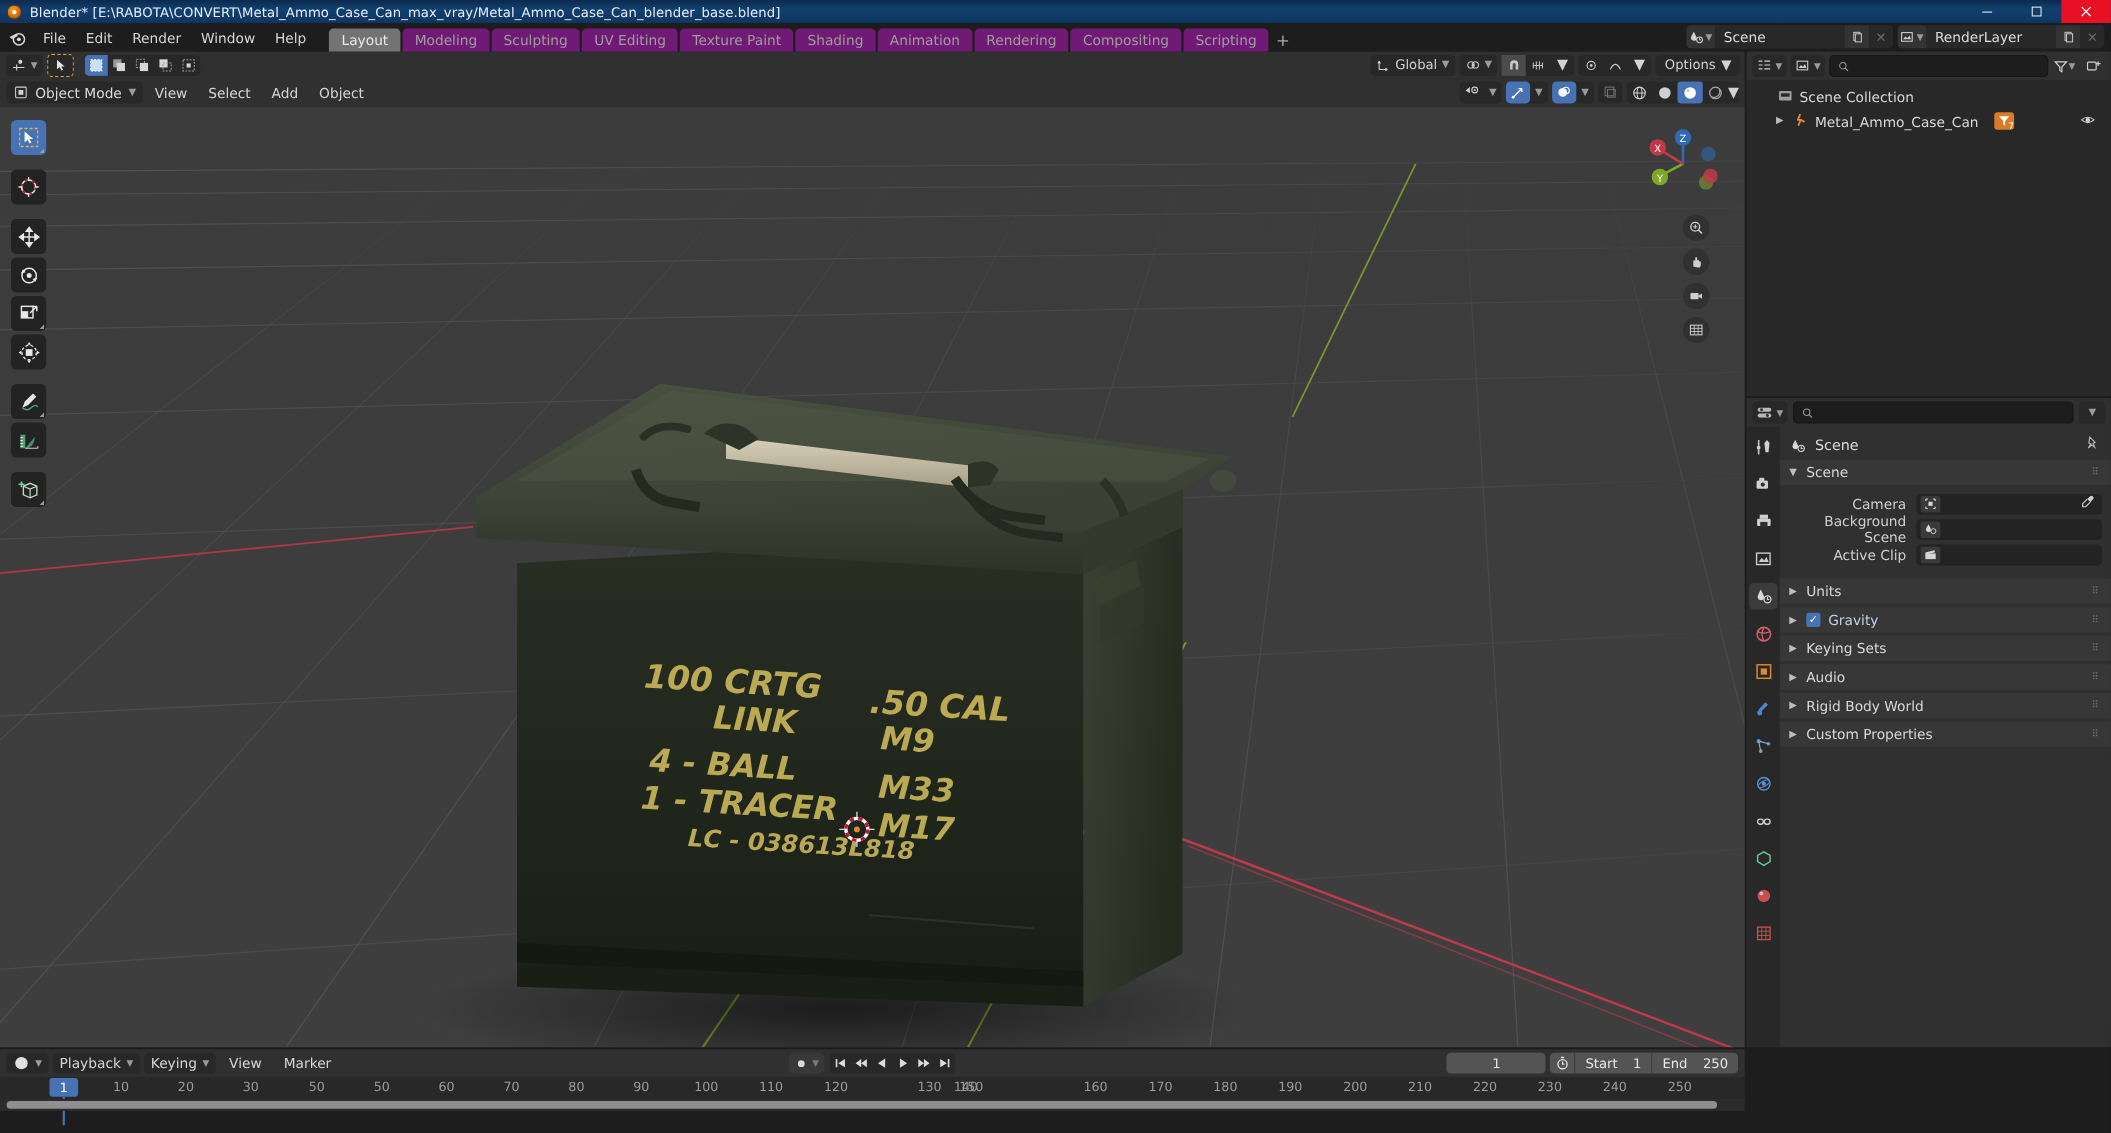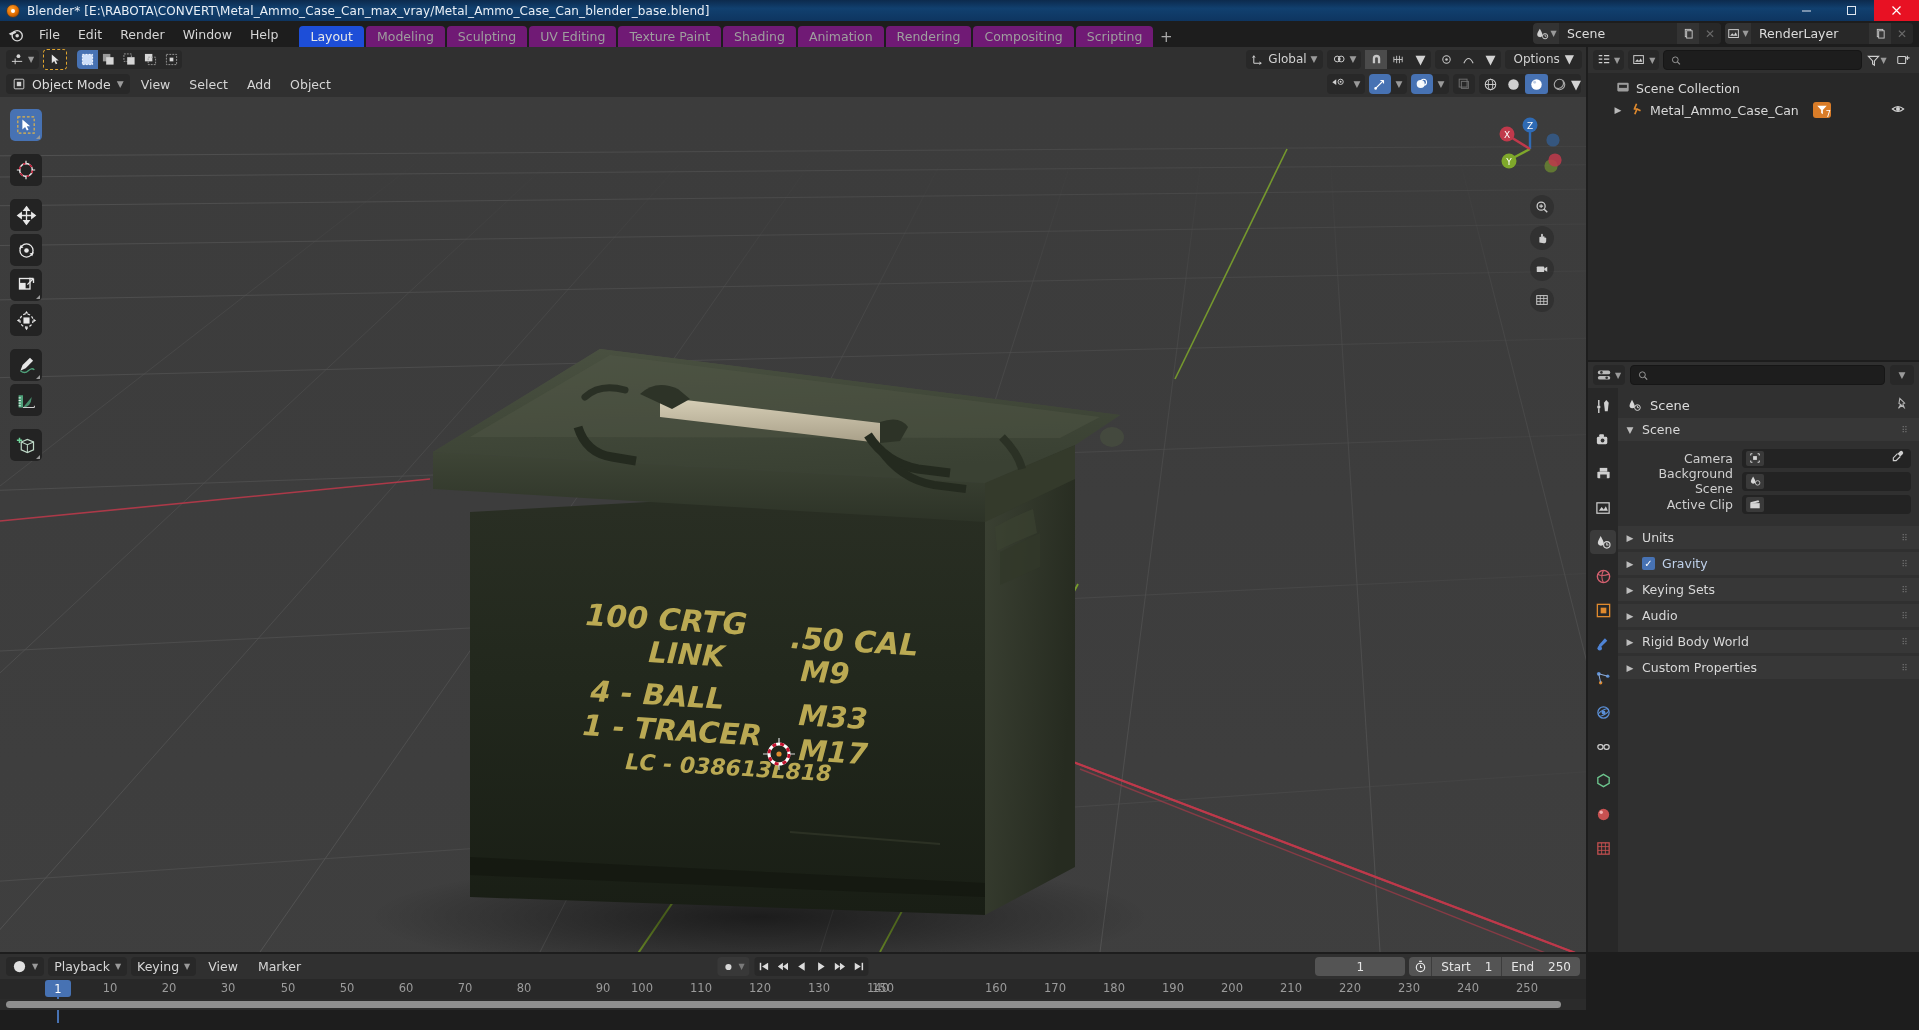--- a/index.html
+++ b/index.html
@@ -40,21 +40,21 @@
   .menu-item{
     height:20px; padding:0 9px; display:flex;align-items:center;
     font-size:12.5px; color:#d6d6d6; border-radius:3px; white-space:nowrap;
   }
   .ws-tabs{ display:flex; align-items:flex-end; height:26px; margin-left:12px; }
   .ws-tab{
     height:21px; padding:0 11px; display:flex;align-items:center;
     font-size:12.5px; color:#9e9e9e; background:#701a75;
     border-radius:4px 4px 0 0; margin-right:2px; white-space:nowrap;
   }
-  .ws-tab.active{ background:#1d4ed8; color:#e8e8e8; }
+  .ws-tab.active{ background:#737373; color:#e8e8e8; }
   .ws-plus{ width:22px;height:21px;display:flex;align-items:center;justify-content:center;
     font-size:15px;color:#aaa;}
   .topbar-right{ position:absolute; right:6px; top:2px; display:flex; align-items:center; gap:4px;}
   .id-block{ display:flex; align-items:center; height:21px;
     background:#282828; border-radius:4px; overflow:hidden; }
   .id-icon{ width:26px;height:21px;display:flex;align-items:center;justify-content:center;
     background:#333;border-radius:4px 0 0 4px;}
   .id-name{ min-width:118px;height:21px;display:flex;align-items:center;padding:0 8px;
     background:#282828;font-size:12.5px;color:#dcdcdc;}
   .id-btn{ width:22px;height:21px;display:flex;align-items:center;justify-content:center;
@@ -1103,25 +1103,25 @@
     <div class="tl-ruler">
       <div class="playhead" style="left:58px;">1</div>
       <div class="tick" style="left:110px;">10</div>
       <div class="tick" style="left:169px;">20</div>
       <div class="tick" style="left:228px;">30</div>
       <div class="tick" style="left:288px;">50</div>
       <div class="tick" style="left:347px;">50</div>
       <div class="tick" style="left:406px;">60</div>
       <div class="tick" style="left:465px;">70</div>
       <div class="tick" style="left:524px;">80</div>
-      <div class="tick" style="left:603px;">90</div>
+      <div class="tick" style="left:583px;">90</div>
       <div class="tick" style="left:642px;text-align:center;">100</div>
       <div class="tick" style="left:701px;">110</div>
       <div class="tick" style="left:760px;">120</div>
-      <div class="tick" style="left:819px;">130</div>
+      <div class="tick" style="left:845px;">130</div>
       <div class="tick" style="left:878px;">140</div>
       <div class="tick" style="left:883px;">150</div>
       <div class="tick" style="left:996px;">160</div>
       <div class="tick" style="left:1055px;">170</div>
       <div class="tick" style="left:1114px;">180</div>
       <div class="tick" style="left:1173px;">190</div>
       <div class="tick" style="left:1232px;">200</div>
       <div class="tick" style="left:1291px;">210</div>
       <div class="tick" style="left:1350px;">220</div>
       <div class="tick" style="left:1409px;">230</div>

